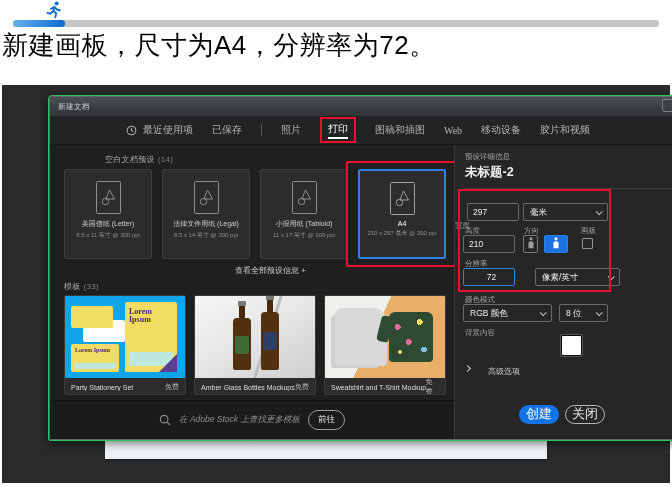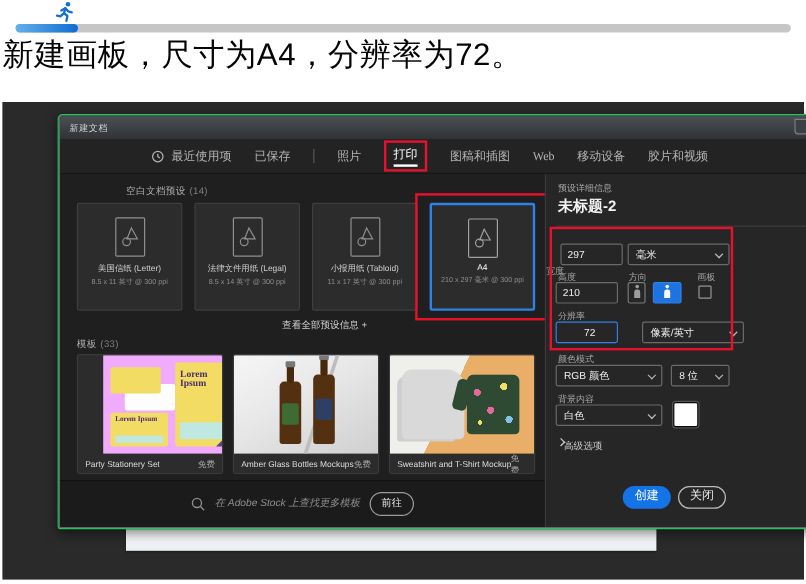--- a/index.html
+++ b/index.html
@@ -63,21 +63,21 @@
   
   .tpl-card { position:absolute; top:150px; width:122px; height:100px; background:#2c2c2c;
     border:1px solid #3a3a3a; border-radius:2px; overflow:hidden; }
   .thumb { position:relative; width:100%; height:82px; overflow:hidden; }
   .tpl-label { display:flex; justify-content:space-between; align-items:center; height:18px; padding:0 6px;
     background:#2c2c2c; }
   .tpl-name { font-size:7px; color:#dedede; white-space:nowrap; overflow:hidden; }
   .tpl-price { font-size:7px; color:#b0b0b0; }
 
   
-  .t1 { background:#f0abfc;margin-left:21px; }
+  .t1 { background:#0ea5e9; }
   .t1 .poster { position:absolute; right:8px; top:6px; width:52px; height:70px; background:#f3dc63;
     border-radius:2px; padding:6px 4px; }
   .t1 .poster .lorem { font-size:8px; line-height:8px; font-weight:bold; color:#4a2a72;
     font-family:"Liberation Serif","DejaVu Serif",serif; }
   .t1 .poster .strip { position:absolute; bottom:6px; left:4px; right:4px; height:14px; background:#bfe8e0; }
   .t1 .card-sm { position:absolute; left:6px; top:10px; width:42px; height:22px; background:#f3dc63;
     border-radius:2px; box-shadow:12px 14px 0 #fdfdfd; }
   .t1 .card-lo { position:absolute; left:6px; bottom:6px; width:48px; height:28px; background:#f3dc63;
     border-radius:2px; padding:3px 4px; }
   .t1 .card-lo .lorem { font-size:6px; line-height:6px; font-weight:bold; color:#4a2a72;
@@ -135,23 +135,23 @@
   .orient.portrait { left:68px; width:15px; height:18px; border:1px solid #7a7a7a; }
   .orient.landscape { left:89px; width:24px; height:18px; background:#1d74e0; border:1px solid #2f80e8; }
   .person { position:absolute; left:50%; top:50%; transform:translate(-50%,-38%); width:5px; height:7px;
     border-radius:2px 2px 0 0; }
   .person::before { content:""; position:absolute; left:1px; top:-4px; width:3px; height:3px; border-radius:50%; background:inherit; }
   .orient.portrait .person { background:#9d9d9d; }
   .orient.landscape .person { background:#fff; }
   .checkbox { position:absolute; left:127px; top:93px; width:11px; height:11px; border:1px solid #949494; border-radius:1px; }
   .swatch { position:absolute; left:106px; top:190px; width:21px; height:21px; background:#fff;
     border:1px solid #0a0a0a; border-radius:2px; box-shadow:0 0 0 1px #555; }
-  .advanced { position:absolute; left:10px; top:221px; font-size:8px; color:#cdcdcd; display:flex; align-items:flex-start; gap:0; }
+  .advanced { position:absolute; left:10px; top:221px; font-size:8px; color:#cdcdcd; display:flex; align-items:flex-start; gap:18px; }
   .caret-r { width:5px; height:5px; border-right:1.5px solid #cdcdcd; border-top:1.5px solid #cdcdcd; transform:rotate(45deg); }
-  .btn { position:absolute; top:260px; height:19px; border-radius:10px; font-size:10px; line-height:18px; text-align:center; }
+  .btn { position:absolute; top:260px; height:19px; border-radius:10px; font-size:13px; line-height:18px; text-align:center; }
   .btn.create { left:64px; width:40px; background:#1473e6; color:#fff; }
   .btn.closebtn { left:110px; width:40px; border:1px solid #b9b9b9; color:#ececec; line-height:16px; }
 
   svg { display:block; }
 </style>
 </head>
 <body>
 
 <div class="progress-track">
   <div class="progress-fill"></div>
@@ -345,24 +345,20 @@
         <div class="sel" style="left:8px; top:159px; width:89px;">
           <span>RGB 颜色</span>
           <span class="chev"></span>
         </div>
         <div class="sel" style="left:104px; top:159px; width:49px;">
           <span>8 位</span>
           <span class="chev"></span>
         </div>
 
         <div class="field-label" style="left:10px; top:183px;">背景内容</div>
-        <div class="sel" style="left:8px; top:192px; width:89px;">
-          <span>白色</span>
-          <span class="chev"></span>
-        </div>
         <div class="swatch"></div>
 
         <div class="advanced">
           <span class="caret-r"></span>
           <span>高级选项</span>
         </div>
 
         <div class="btn create">创建</div>
         <div class="btn closebtn">关闭</div>
       </div>

